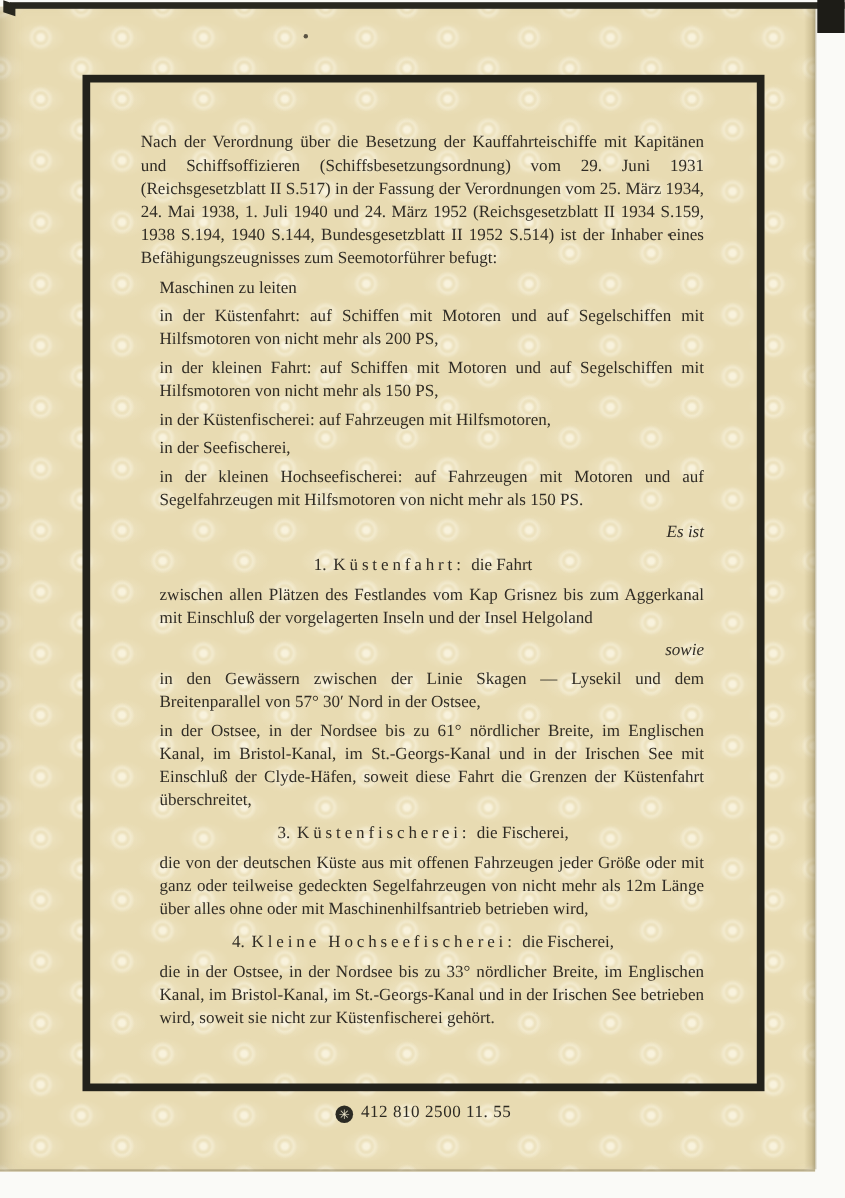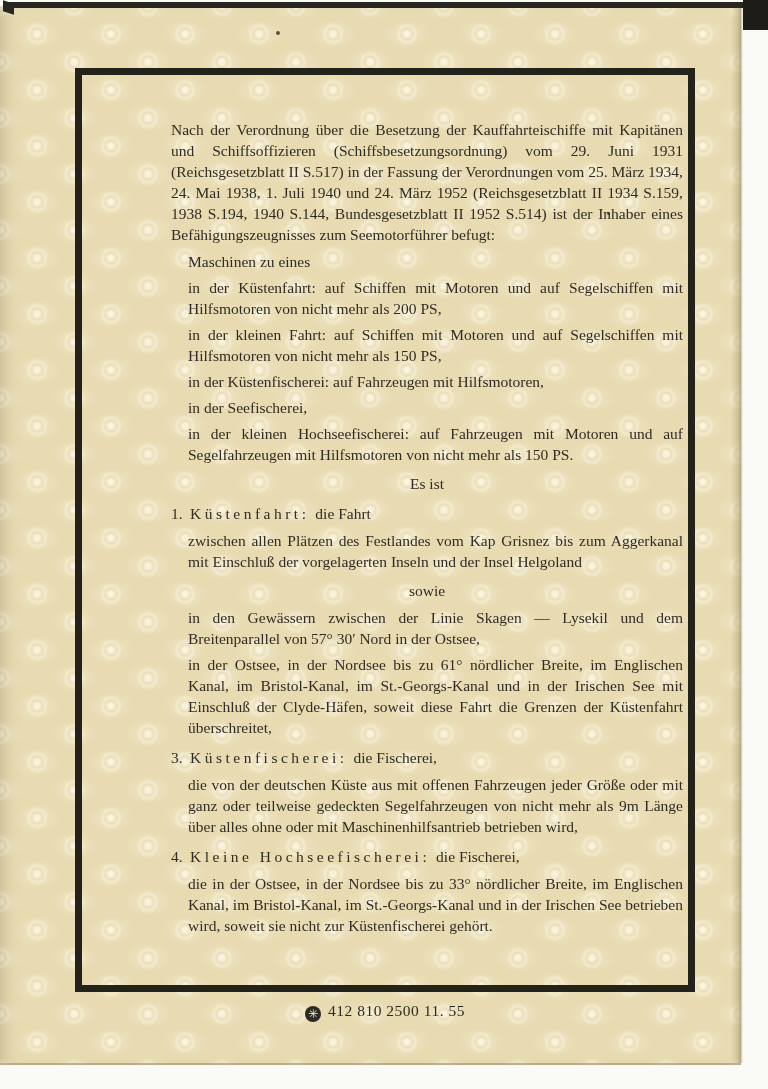--- a/index.html
+++ b/index.html
@@ -54,27 +54,26 @@
     position: absolute; left: 75px; top: 68px;
     width: 620px; height: 924px;
     box-sizing: border-box;
     border: 7px solid #23221b;
   }
   .content {
     position: absolute;
     left: 46px; top: 44px; width: 512px;
     font-size: 15.5px; line-height: 21px;
     text-align: justify;
-    margin-left: 43px;
   }
 
   .para { margin: 0 0 6px 0; }
   .item { margin: 0 0 5px 0; padding-left: 17px; }
-  .plain { margin: 8px 0 6px 0; text-align: center; }
-  .def-head { margin: 9px 0 6px 0; text-align: left; white-space: nowrap; }
+  .plain { margin: 8px 0 6px 0; text-align: right; font-style: italic; }
+  .def-head { margin: 9px 0 6px 0; text-align: center; white-space: nowrap; }
   .def-num { display: inline-block; min-width: 14px; margin-right: 5px; }
   .def-term { letter-spacing: 3.5px; margin-right: 2px; }
   .def-body { margin: 0 0 5px 0; padding-left: 17px; }
 
   
   .imprint {
     position: absolute; left: 75px; top: 1002px; width: 620px;
     text-align: center; font-size: 15.5px; color: #2c2922;
   }
   .imprint .mark {
@@ -98,21 +97,21 @@
   <div class="top-left-nick"></div>
   <div class="top-right-block"></div>
   <div class="speck" style="left:276px; top:31px; width:4px; height:4px;"></div>
   <div class="speck" style="left:607px; top:212px; width:3px; height:3px;"></div>
 
   <div class="frame">
     <div class="content">
 
       <p class="para">Nach der Verordnung über die Besetzung der Kauffahrteischiffe mit Kapitänen und Schiffsoffizieren (Schiffsbesetzungsordnung) vom 29. Juni 1931 (Reichsgesetzblatt II S.517) in der Fassung der Verordnungen vom 25. März 1934, 24. Mai 1938, 1. Juli 1940 und 24. März 1952 (Reichsgesetzblatt II 1934 S.159, 1938 S.194, 1940 S.144, Bundesgesetzblatt II 1952 S.514) ist der Inhaber eines Befähigungszeugnisses zum Seemotorführer befugt:</p>
 
-      <p class="item">Maschinen zu eines</p>
+      <p class="item">Maschinen zu leiten</p>
       <p class="item">in der Küstenfahrt: auf Schiffen mit Motoren und auf Segelschiffen mit Hilfsmotoren von nicht mehr als 200 PS,</p>
       <p class="item">in der kleinen Fahrt: auf Schiffen mit Motoren und auf Segelschiffen mit Hilfsmotoren von nicht mehr als 150 PS,</p>
       <p class="item">in der Küstenfischerei: auf Fahrzeugen mit Hilfsmotoren,</p>
       <p class="item">in der Seefischerei,</p>
       <p class="item">in der kleinen Hochseefischerei: auf Fahrzeugen mit Motoren und auf Segelfahrzeugen mit Hilfsmotoren von nicht mehr als 150 PS.</p>
 
       <p class="plain">Es ist</p>
 
       <div>
         <p class="def-head"><span class="def-num">1.</span><span class="def-term">Küstenfahrt:</span> <span>die Fahrt</span></p>
@@ -120,21 +119,21 @@
         <p class="plain">sowie</p>
         <p class="def-body">in den Gewässern zwischen der Linie Skagen — Lysekil und dem Breitenparallel von 57° 30′ Nord in der Ostsee,</p>
       </div>
 
       <div>
         <p class="def-body">in der Ostsee, in der Nordsee bis zu 61° nördlicher Breite, im Englischen Kanal, im Bristol-Kanal, im St.-Georgs-Kanal und in der Irischen See mit Einschluß der Clyde-Häfen, soweit diese Fahrt die Grenzen der Küstenfahrt überschreitet,</p>
       </div>
 
       <div>
         <p class="def-head"><span class="def-num">3.</span><span class="def-term">Küstenfischerei:</span> <span>die Fischerei,</span></p>
-        <p class="def-body">die von der deutschen Küste aus mit offenen Fahrzeugen jeder Größe oder mit ganz oder teilweise gedeckten Segelfahrzeugen von nicht mehr als 9m Länge über alles ohne oder mit Maschinenhilfsantrieb betrieben wird,</p>
+        <p class="def-body">die von der deutschen Küste aus mit offenen Fahrzeugen jeder Größe oder mit ganz oder teilweise gedeckten Segelfahrzeugen von nicht mehr als 12m Länge über alles ohne oder mit Maschinenhilfsantrieb betrieben wird,</p>
       </div>
 
       <div>
         <p class="def-head"><span class="def-num">4.</span><span class="def-term">Kleine Hochseefischerei:</span> <span>die Fischerei,</span></p>
         <p class="def-body">die in der Ostsee, in der Nordsee bis zu 33° nördlicher Breite, im Englischen Kanal, im Bristol-Kanal, im St.-Georgs-Kanal und in der Irischen See betrieben wird, soweit sie nicht zur Küstenfischerei gehört.</p>
       </div>
 
     </div>
   </div>
 

